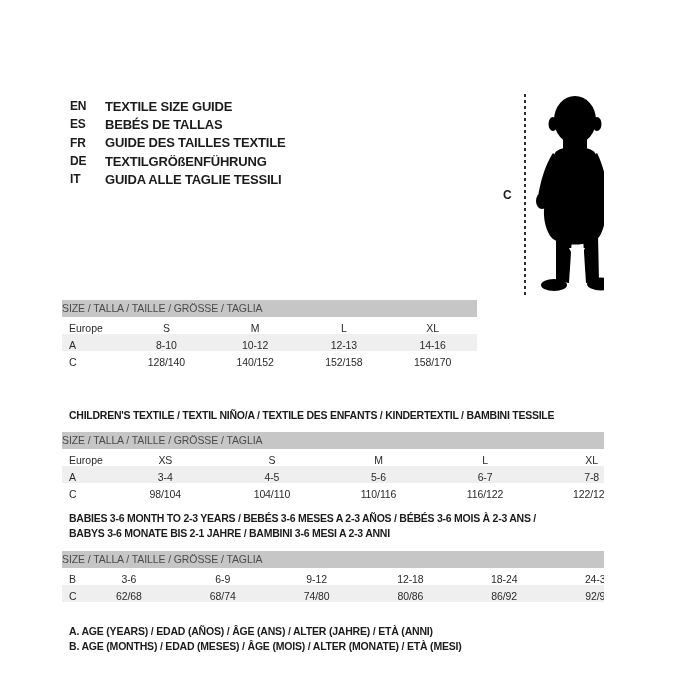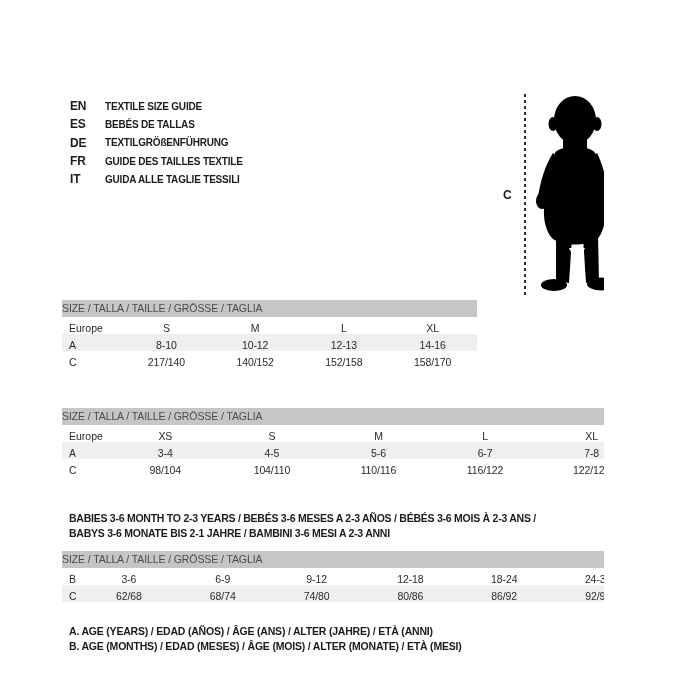--- a/index.html
+++ b/index.html
@@ -10,21 +10,21 @@
     font-family:"Liberation Sans", sans-serif;
     color:#1b1b1b;
     overflow:hidden;
     margin-top:36px;
   }
 
   
   .langs{position:absolute;left:70px;top:61px;}
   .lang-row{display:flex;height:18.3px;align-items:center;}
   .lang-code{width:35px;font-size:12px;font-weight:bold;letter-spacing:-0.2px;}
-  .lang-label{font-size:10px;font-weight:bold;letter-spacing:-0.2px;white-space:nowrap;}
+  .lang-label{font-size:13px;font-weight:bold;letter-spacing:-0.2px;white-space:nowrap;}
 
   
   .c-label{position:absolute;left:503px;top:152px;font-size:12px;font-weight:bold;}
   .dash-line{
     position:absolute;left:524px;top:58px;width:2px;height:201px;
     background:repeating-linear-gradient(to bottom,#2d2d2d 0 3px,transparent 3px 6px);
   }
   .baby-svg{position:absolute;left:531px;top:59px;width:92px;height:200px;}
 
   
@@ -64,26 +64,26 @@
   <div class="langs" id="language-list">
       <div class="lang-row">
         <span class="lang-code">EN</span>
         <span class="lang-label">TEXTILE SIZE GUIDE</span>
       </div>
       <div class="lang-row">
         <span class="lang-code">ES</span>
         <span class="lang-label">BEBÉS DE TALLAS</span>
       </div>
       <div class="lang-row">
+        <span class="lang-code">FR</span>
+        <span class="lang-label">GUIDE DES TAILLES TEXTILE</span>
+      </div>
+      <div class="lang-row">
         <span class="lang-code">DE</span>
         <span class="lang-label">TEXTILGRÖßENFÜHRUNG</span>
-      </div>
-      <div class="lang-row">
-        <span class="lang-code">FR</span>
-        <span class="lang-label">GUIDE DES TAILLES TEXTILE</span>
       </div>
       <div class="lang-row">
         <span class="lang-code">IT</span>
         <span class="lang-label">GUIDA ALLE TAGLIE TESSILI</span>
       </div>
     </div>
 
   <span class="c-label">C</span>
   <div class="dash-line"></div>
   <svg class="baby-svg" viewBox="0 0 92 200" aria-hidden="true">
@@ -118,27 +118,30 @@
         </div>
         <div class="trow shaded">
           <span class="rlabel">A</span>
           <span class="cell">8-10</span>
           <span class="cell">10-12</span>
           <span class="cell">12-13</span>
           <span class="cell">14-16</span>
         </div>
         <div class="trow">
           <span class="rlabel">C</span>
-          <span class="cell">217/140</span>
+          <span class="cell">128/140</span>
           <span class="cell">140/152</span>
           <span class="cell">152/158</span>
           <span class="cell">158/170</span>
         </div>
       </div>
       <div class="section section-children">
+        <div class="titles">
+          <div class="sec-title">CHILDREN'S TEXTILE / TEXTIL NIÑO/A / TEXTILE DES ENFANTS / KINDERTEXTIL / BAMBINI TESSILE</div>
+        </div>
         <div class="size-bar">SIZE / TALLA / TAILLE / GRÖSSE / TAGLIA</div>
         <div class="trow">
           <span class="rlabel">Europe</span>
           <span class="cell">XS</span>
           <span class="cell">S</span>
           <span class="cell">M</span>
           <span class="cell">L</span>
           <span class="cell">XL</span>
         </div>
         <div class="trow shaded">

